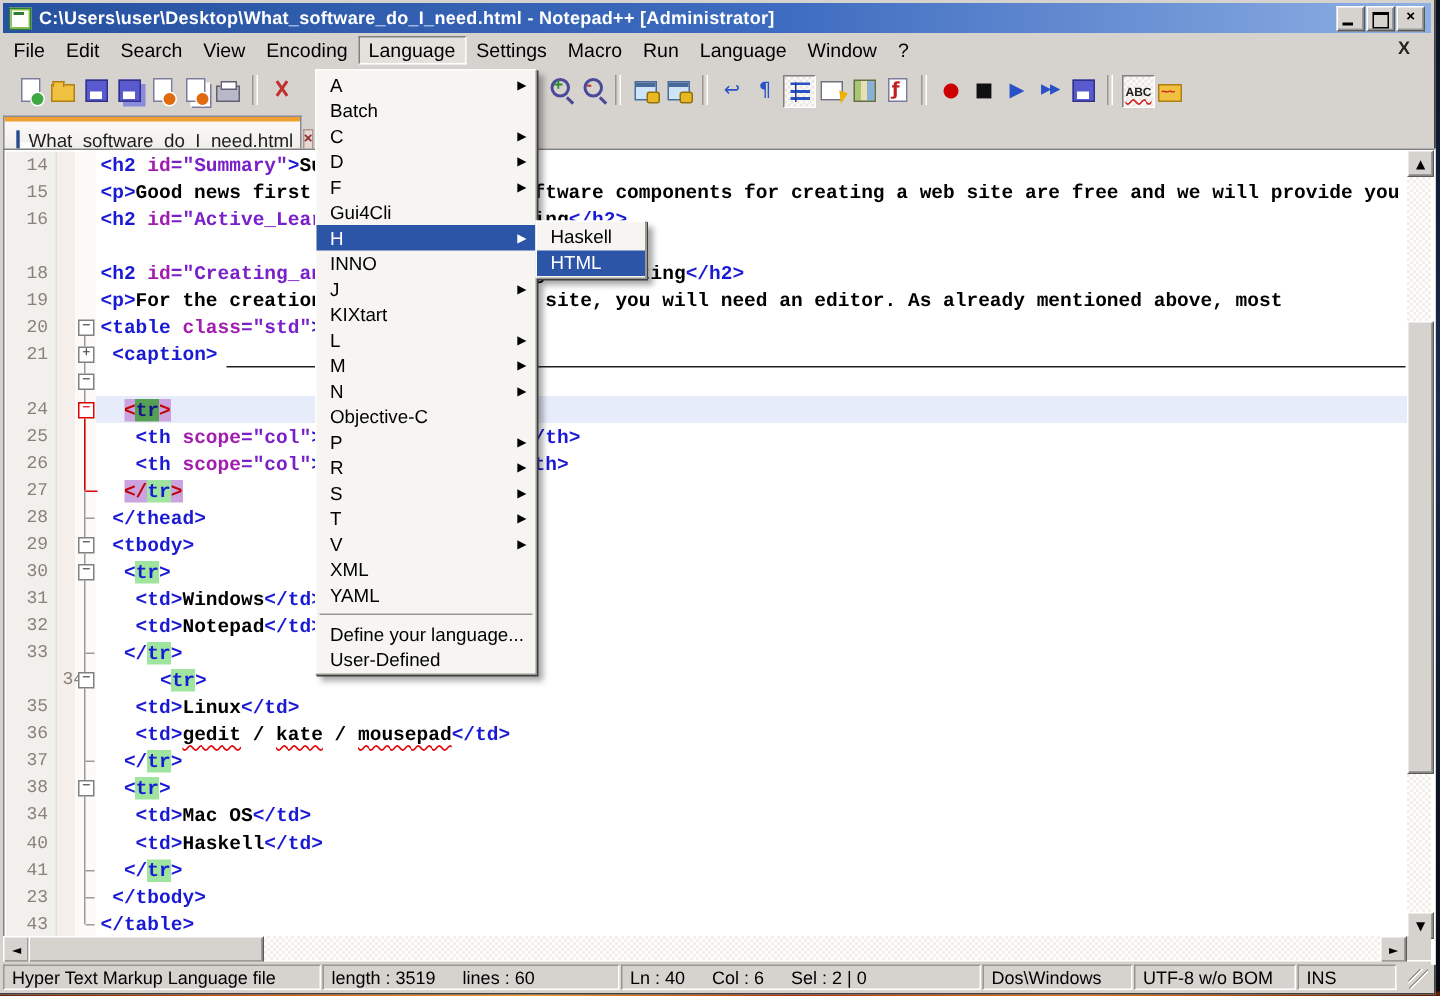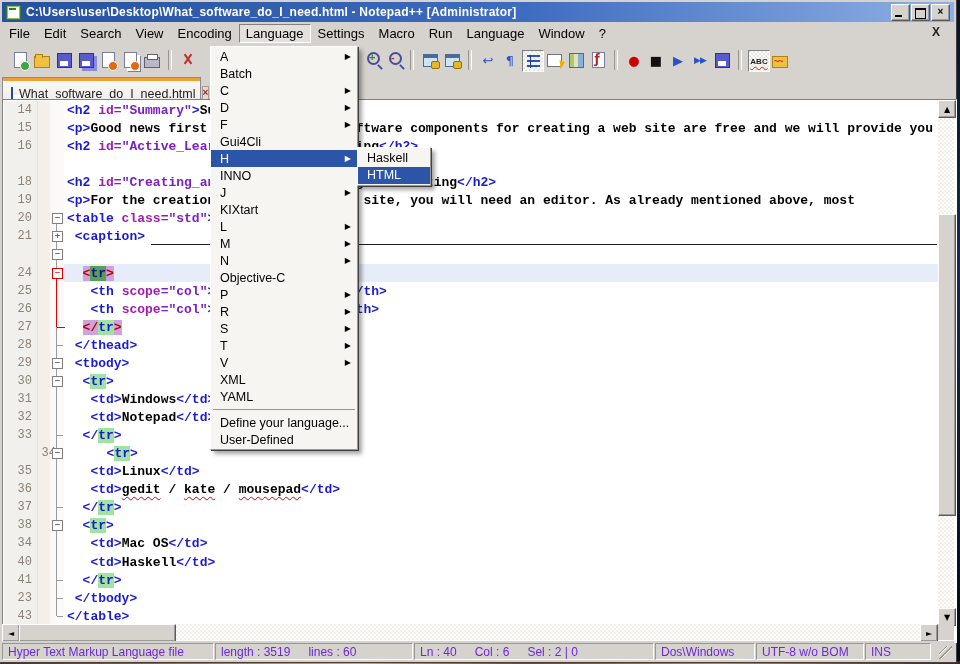--- a/index.html
+++ b/index.html
@@ -99,21 +99,21 @@
 
   
   .vscroll{position:absolute;left:938px;top:100px;width:16px;height:524px;background:#f1efe8;background-image:linear-gradient(45deg,#fff 25%,transparent 25%,transparent 75%,#fff 75%),linear-gradient(45deg,#fff 25%,transparent 25%,transparent 75%,#fff 75%);background-size:4px 4px;background-position:0 0,2px 2px;}
   .sbtn{position:absolute;background:#d6d3ce;border:1px solid;border-color:#fff #5a5a5a #5a5a5a #fff;box-shadow:inset -1px -1px 0 #9a9a9a;display:flex;align-items:center;justify-content:center;font-size:8px;color:#000;font-family:"DejaVu Sans",sans-serif;}
   .vthumb{position:absolute;left:0;top:114px;width:16px;height:300px;background:#d6d3ce;border:1px solid;border-color:#fff #5a5a5a #5a5a5a #fff;box-shadow:inset -1px -1px 0 #9a9a9a;}
   .hscroll{position:absolute;left:2px;top:624px;width:936px;height:16px;background:#f1efe8;background-image:linear-gradient(45deg,#fff 25%,transparent 25%,transparent 75%,#fff 75%),linear-gradient(45deg,#fff 25%,transparent 25%,transparent 75%,#fff 75%);background-size:4px 4px;background-position:0 0,2px 2px;}
   .hthumb{position:absolute;left:17px;top:0;width:155px;height:16px;background:#d6d3ce;border:1px solid;border-color:#fff #5a5a5a #5a5a5a #fff;box-shadow:inset -1px -1px 0 #9a9a9a;}
   .sb-corner{position:absolute;left:938px;top:624px;width:16px;height:16px;background:#d6d3ce;}
 
   
-  .statusbar{position:absolute;left:2px;top:641px;width:952px;height:20px;background:#d6d3ce;display:flex;align-items:center;font-size:12px;color:#6d28d9;}
+  .statusbar{position:absolute;left:2px;top:641px;width:952px;height:20px;background:#d6d3ce;display:flex;align-items:center;font-size:12px;color:#000000;}
   .sb-sec{border:1px solid;border-color:#9a9792 #fff #fff #9a9792;margin:1px 1px 1px 0;padding:1px 5px 0 5px;white-space:nowrap;overflow:hidden;}
   .sb-gap{display:inline-block;width:18px;}
   .grip{position:absolute;right:2px;bottom:2px;width:13px;height:13px;background:linear-gradient(135deg,transparent 0 5px,#9a9792 5px 6px,#fff 6px 7px,transparent 7px 9px,#9a9792 9px 10px,#fff 10px 11px,transparent 11px);}
 
   
   .ddmenu{position:absolute;left:210px;top:46px;width:146px;background:#f6f5f2;border:1px solid #9a9792;border-top-color:#fff;border-left-color:#fff;box-shadow:1px 1px 0 #404040,4px 4px 4px rgba(0,0,0,.35);z-index:50;padding:1px 0;}
   .dd-item{height:17px;display:flex;align-items:center;padding-left:9px;font-size:12.5px;color:#000;position:relative;}
   .dd-item.hl{background:#2c55a8;color:#fff;}
   .dd-arrow{position:absolute;right:6px;font-size:8px;font-family:"DejaVu Sans",sans-serif;}
   .dd-sep{height:1px;background:#9a9792;margin:4px 2px;}

